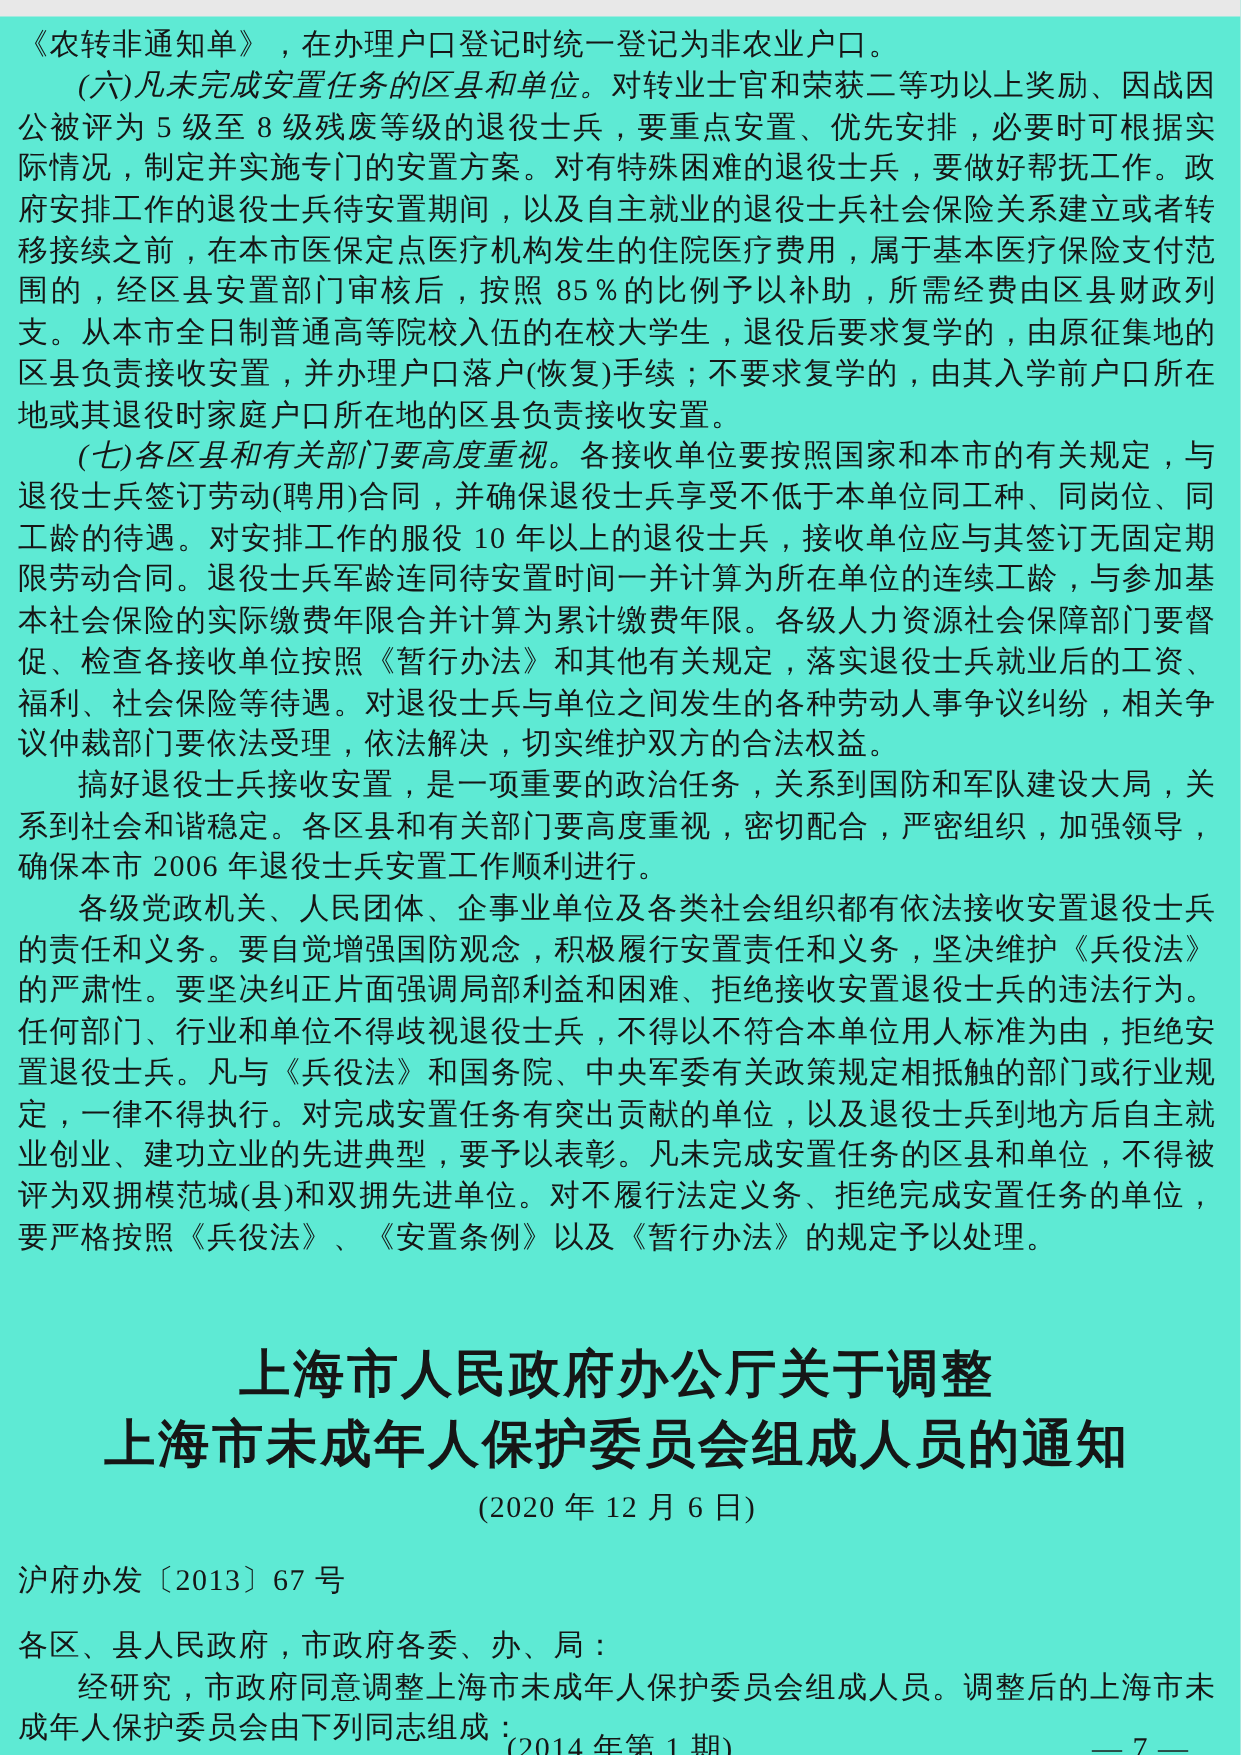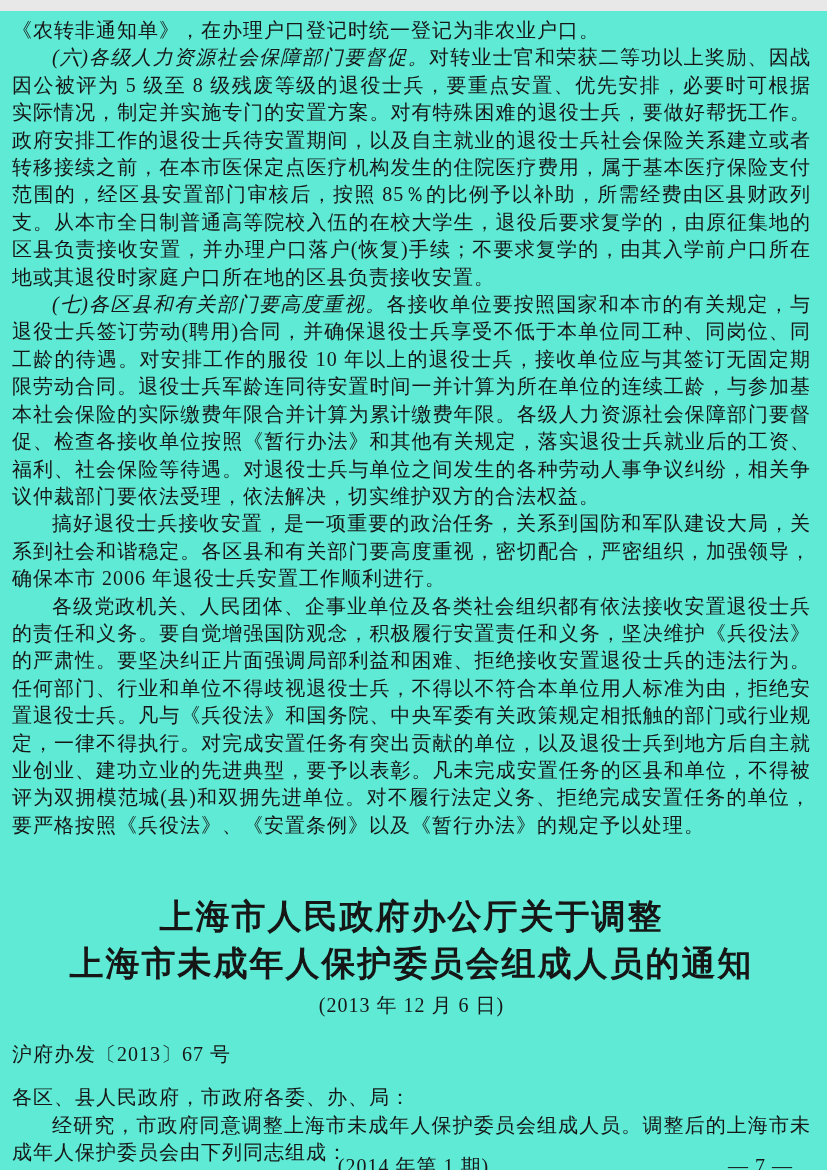--- a/index.html
+++ b/index.html
@@ -71,32 +71,32 @@
 </style>
 </head>
 <body>
 
 <div class="page">
 
   <div class="content">
 
     <p class="para">《农转非通知单》，在办理户口登记时统一登记为非农业户口。</p>
 
-    <p class="para indent"><span class="kai">(六)各级人力资源社会保障部门要督促。</span><span>对转业士官和荣获二等功以上奖励、因战因公被评为 5 级至 8 级残废等级的退役士兵，要重点安置、优先安排，必要时可根据实际情况，制定并实施专门的安置方案。对有特殊困难的退役士兵，要做好帮抚工作。政府安排工作的退役士兵待安置期间，以及自主就业的退役士兵社会保险关系建立或者转移接续之前，在本市医保定点医疗机构发生的住院医疗费用，属于基本医疗保险支付范围的，经区县安置部门审核后，按照 85％的比例予以补助，所需经费由区县财政列支。从本市全日制普通高等院校入伍的在校大学生，退役后要求复学的，由原征集地的区县负责接收安置，并办理户口落户(恢复)手续；不要求复学的，由其入学前户口所在地或其退役时家庭户口所在地的区县负责接收安置。</span></p>
+    <p class="para indent"><span class="kai">(六)凡未完成安置任务的区县和单位。</span><span>对转业士官和荣获二等功以上奖励、因战因公被评为 5 级至 8 级残废等级的退役士兵，要重点安置、优先安排，必要时可根据实际情况，制定并实施专门的安置方案。对有特殊困难的退役士兵，要做好帮抚工作。政府安排工作的退役士兵待安置期间，以及自主就业的退役士兵社会保险关系建立或者转移接续之前，在本市医保定点医疗机构发生的住院医疗费用，属于基本医疗保险支付范围的，经区县安置部门审核后，按照 85％的比例予以补助，所需经费由区县财政列支。从本市全日制普通高等院校入伍的在校大学生，退役后要求复学的，由原征集地的区县负责接收安置，并办理户口落户(恢复)手续；不要求复学的，由其入学前户口所在地或其退役时家庭户口所在地的区县负责接收安置。</span></p>
 
     <p class="para indent"><span class="kai">(七)各区县和有关部门要高度重视。</span><span>各接收单位要按照国家和本市的有关规定，与退役士兵签订劳动(聘用)合同，并确保退役士兵享受不低于本单位同工种、同岗位、同工龄的待遇。对安排工作的服役 10 年以上的退役士兵，接收单位应与其签订无固定期限劳动合同。退役士兵军龄连同待安置时间一并计算为所在单位的连续工龄，与参加基本社会保险的实际缴费年限合并计算为累计缴费年限。各级人力资源社会保障部门要督促、检查各接收单位按照《暂行办法》和其他有关规定，落实退役士兵就业后的工资、福利、社会保险等待遇。对退役士兵与单位之间发生的各种劳动人事争议纠纷，相关争议仲裁部门要依法受理，依法解决，切实维护双方的合法权益。</span></p>
 
 
     <p class="para indent">搞好退役士兵接收安置，是一项重要的政治任务，关系到国防和军队建设大局，关系到社会和谐稳定。各区县和有关部门要高度重视，密切配合，严密组织，加强领导，确保本市 2006 年退役士兵安置工作顺利进行。</p>
 
     <p class="para indent">各级党政机关、人民团体、企事业单位及各类社会组织都有依法接收安置退役士兵的责任和义务。要自觉增强国防观念，积极履行安置责任和义务，坚决维护《兵役法》的严肃性。要坚决纠正片面强调局部利益和困难、拒绝接收安置退役士兵的违法行为。任何部门、行业和单位不得歧视退役士兵，不得以不符合本单位用人标准为由，拒绝安置退役士兵。凡与《兵役法》和国务院、中央军委有关政策规定相抵触的部门或行业规定，一律不得执行。对完成安置任务有突出贡献的单位，以及退役士兵到地方后自主就业创业、建功立业的先进典型，要予以表彰。凡未完成安置任务的区县和单位，不得被评为双拥模范城(县)和双拥先进单位。对不履行法定义务、拒绝完成安置任务的单位，要严格按照《兵役法》、《安置条例》以及《暂行办法》的规定予以处理。</p>
 
     <h1 class="notice-title"><span>上海市人民政府办公厅关于调整</span><br><span>上海市未成年人保护委员会组成人员的通知</span></h1>
 
-    <div class="notice-date">(2013 年 12 月 6 日)</div>
+    <div class="notice-date">(2020 年 12 月 6 日)</div>
 
     <div class="doc-number">沪府办发〔2013〕67 号</div>
 
     <p class="para salutation">各区、县人民政府，市政府各委、办、局：</p>
 
     <p class="para indent">经研究，市政府同意调整上海市未成年人保护委员会组成人员。调整后的上海市未成年人保护委员会由下列同志组成：</p>
 
   </div>
 
   <div class="footer">

